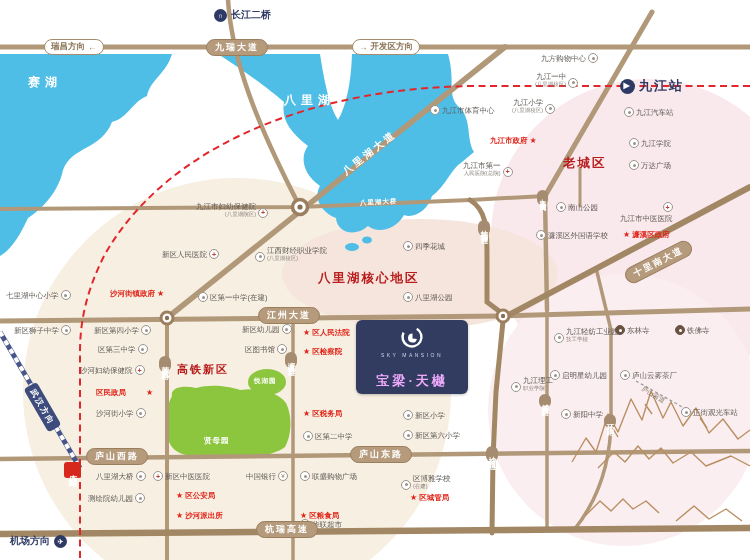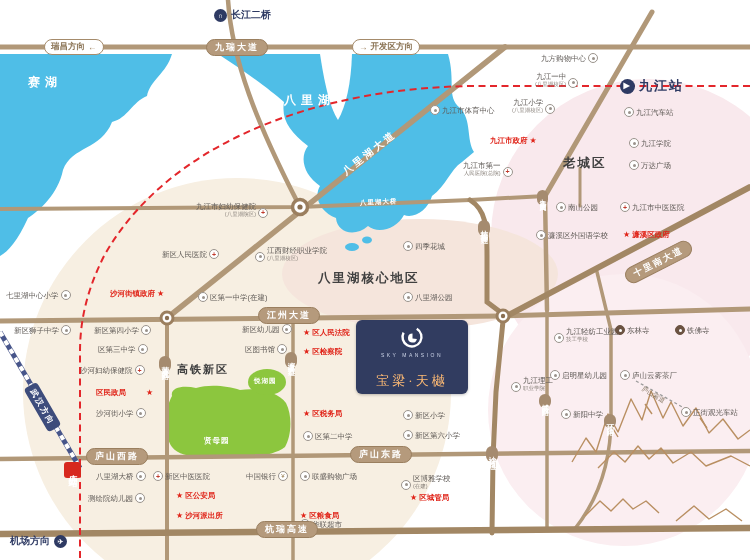--- a/index.html
+++ b/index.html
@@ -30,42 +30,42 @@
        font-size:8.5px;padding:1px 6px;border-radius:9px;display:flex;gap:3px;align-items:center;}
   .dir .arr{color:#a58b6b;font-weight:bold;}
   .vlab{writing-mode:vertical-rl;text-orientation:upright;background:#a58b6f;color:#fff;
         font-size:7.5px;font-weight:bold;padding:4px 1px;border-radius:6px;letter-spacing:2px;}
   .vlab.sm{font-size:6.5px;letter-spacing:1px;}
   .dlab{color:#fff;font-weight:bold;font-size:10px;letter-spacing:3px;transform-origin:left center;}
   .blab{color:#fff;font-weight:bold;font-size:6.5px;letter-spacing:1px;transform-origin:left center;}
   .clab{color:#8a7a66;font-size:6.5px;transform-origin:left center;}
   .wlab{background:#3d4c7c;color:#fff;font-weight:bold;font-size:8px;letter-spacing:2px;
         padding:2px 5px;border-radius:4px;transform-origin:left center;}
-  .zone{color:#404040;font-weight:bold;letter-spacing:2px;}
+  .zone{color:#b91c1c;font-weight:bold;letter-spacing:2px;}
   .z12{font-size:12.5px;} .z11{font-size:11px;} .z14{font-size:15px;letter-spacing:3px;}
   .lakelab{color:#fff;font-weight:bold;font-size:12px;letter-spacing:5px;}
   .parklab{color:#fff;font-weight:bold;font-size:7.5px;letter-spacing:1px;}
   .parklab.p2{font-size:6.5px;}
   
   .st{position:absolute;display:flex;align-items:center;gap:4px;color:#2e3a63;
       font-weight:bold;font-size:10px;z-index:7;white-space:nowrap;}
   .st.big{font-size:13px;letter-spacing:2px;}
   .navico{width:13px;height:13px;min-width:13px;border-radius:50%;background:#2e3a63;color:#fff;
           display:flex;align-items:center;justify-content:center;font-size:7px;line-height:1;}
   .navico.b2{width:15px;height:15px;font-size:8px;}
   .vred{position:absolute;writing-mode:vertical-rl;text-orientation:upright;background:#d7281e;
         color:#fff;font-size:9px;font-weight:bold;padding:5px 2px;border-radius:3px;
         letter-spacing:2px;z-index:7;}
   
   #logo{position:absolute;left:356px;top:320px;width:112px;height:74px;background:#313c60;
         border-radius:6px;display:flex;flex-direction:column;align-items:center;
         justify-content:center;z-index:8;box-shadow:0 1px 3px rgba(0,0,0,.25);}
   #logo .mark{width:26px;height:26px;}
   #logo .en{color:#cdd5e8;font-size:5px;letter-spacing:2.5px;margin-top:2px;}
-  #logo .zh{color:#fdba74;font-size:13px;font-weight:normal;letter-spacing:3px;margin-top:14px;
+  #logo .zh{color:#f0abfc;font-size:13px;font-weight:bold;letter-spacing:3px;margin-top:14px;
             font-family:"Liberation Serif",serif;}
 </style>
 </head>
 <body>
 
 <div id="map">
 
   <svg id="bg" width="750" height="560" viewBox="0 0 750 560">
     <rect width="750" height="560" fill="#ffffff"></rect>
     <g>
@@ -248,21 +248,21 @@
       <span class="stack">
         <span class="t">万达广场</span>
       </span>
     </div>
     <div class="poi" style="left: 556px; top: 202px;">
       <span class="ico s"></span>
       <span class="stack">
         <span class="t">南山公园</span>
       </span>
     </div>
-    <div class="poi" style="left: 620px; top: 202px;">
+    <div class="poi" style="left: 620px; top: 202px; flex-direction: column;">
       <span class="ico h"></span>
       <span class="stack">
         <span class="t">九江市中医医院</span>
       </span>
     </div>
     <div class="poi" style="left: 536px; top: 230px;">
       <span class="ico s"></span>
       <span class="stack">
         <span class="t">濂溪区外国语学校</span>
       </span>

